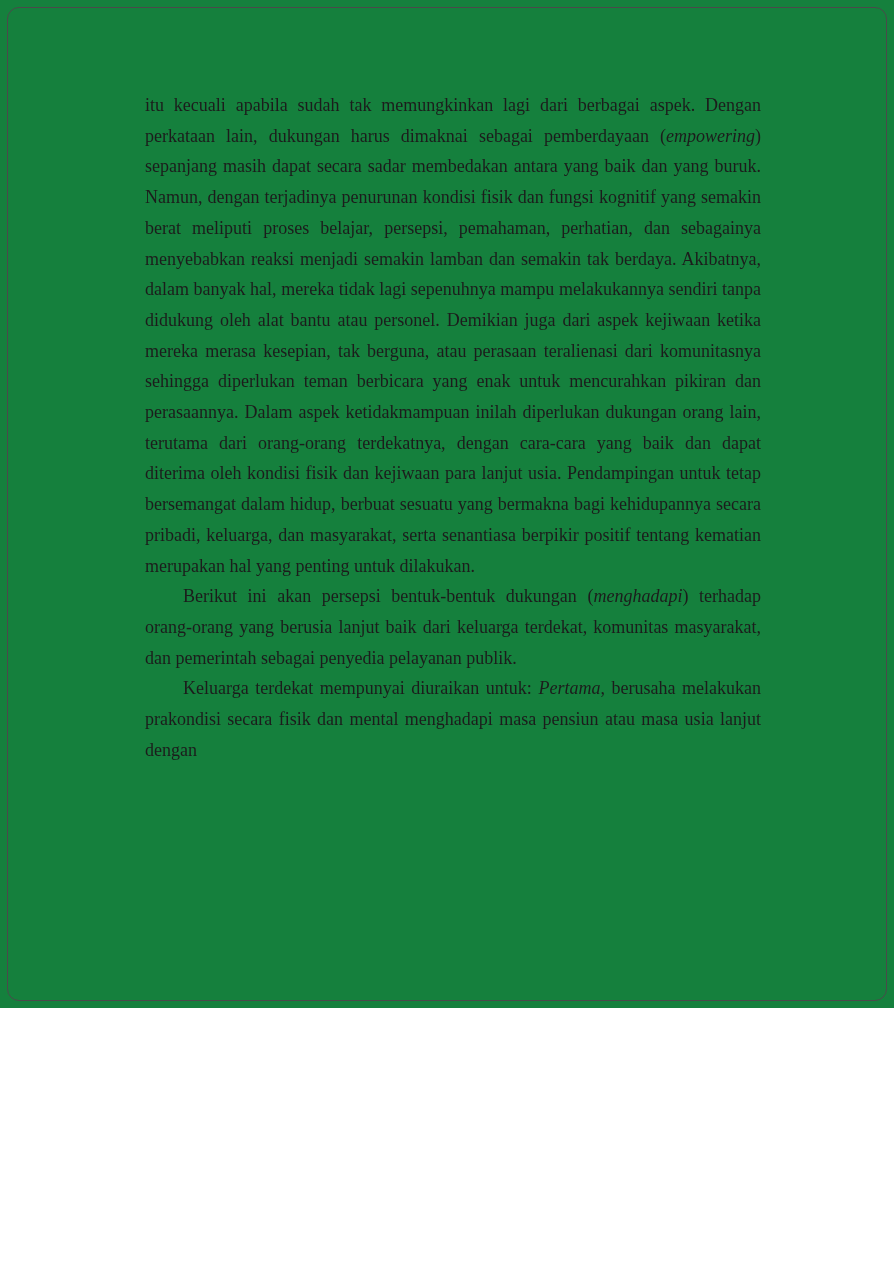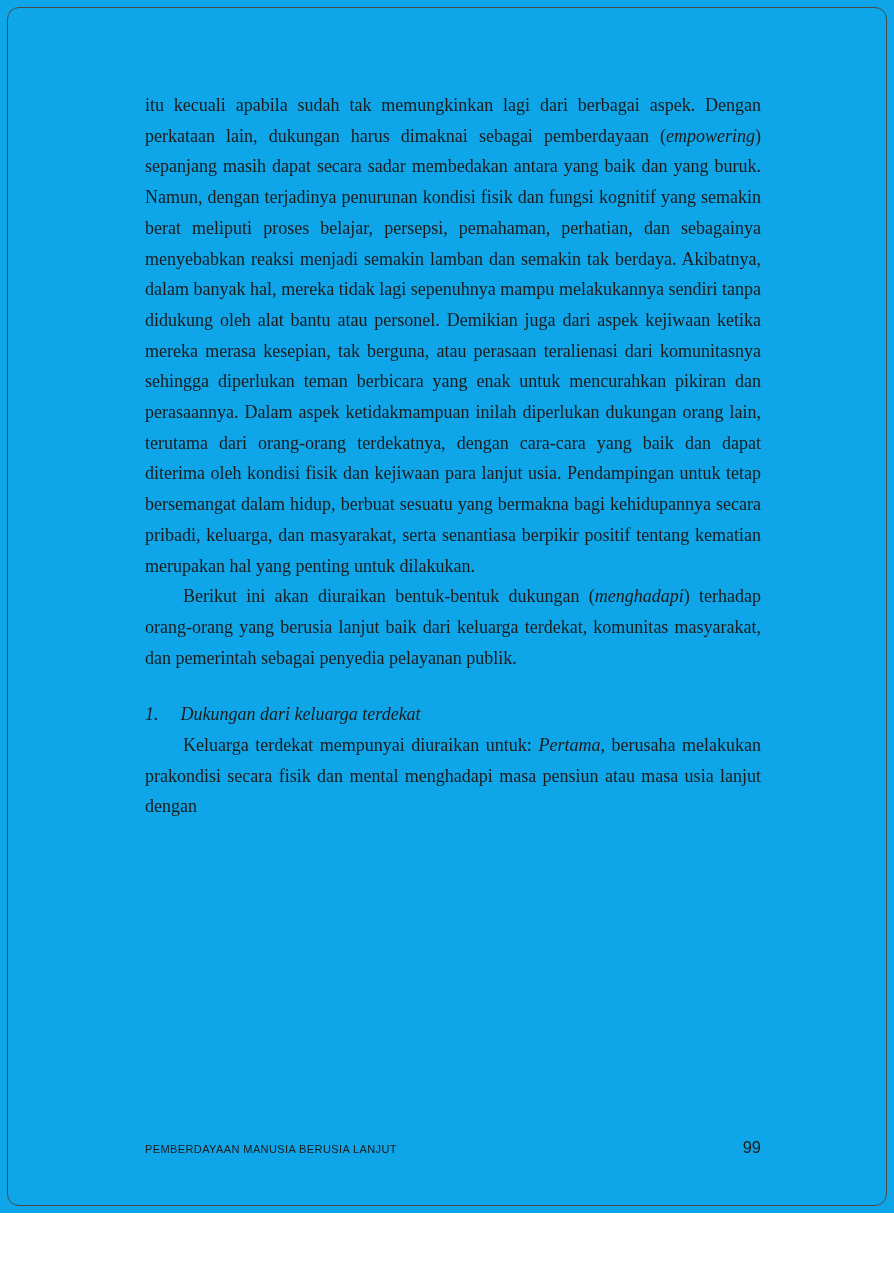--- a/index.html
+++ b/index.html
@@ -4,22 +4,22 @@
 <style>
   html, body {
     margin: 0;
     padding: 0;
     background: #ffffff;
     font-family: "Liberation Serif", serif;
   }
   .page {
     position: relative;
     width: 894px;
-    height: 1213px;
-    background: #0ea5e9;
+    height: 1008px;
+    background: #15803d;
     overflow: hidden;
   }
   .page-border {
     position: absolute;
     left: 7px;
     top: 7px;
     right: 7px;
     bottom: 7px;
     border: 1.5px solid #4a4a4a;
     border-radius: 12px;
@@ -81,22 +81,21 @@
   }
 </style>
 </head>
 <body>
 
 <div class="page">
   <div class="page-border"></div>
 
   <div class="text-block">
       <p class="body"><span>itu kecuali apabila sudah tak memungkinkan lagi dari berbagai aspek. Dengan perkataan lain, dukungan harus dimaknai sebagai pemberdayaan (</span><span class="italic">empowering</span><span>) sepanjang masih dapat secara sadar membedakan antara yang baik dan yang buruk. Namun, dengan terjadinya penurunan kondisi fisik dan fungsi kognitif yang semakin berat meliputi proses belajar, persepsi, pemahaman, perhatian, dan sebagainya menyebabkan reaksi menjadi semakin lamban dan semakin tak berdaya. Akibatnya, dalam banyak hal, mereka tidak lagi sepenuhnya mampu melakukannya sendiri tanpa didukung oleh alat bantu atau personel. Demikian juga dari aspek kejiwaan ketika mereka merasa kesepian, tak berguna, atau perasaan teralienasi dari komunitasnya sehingga diperlukan teman berbicara yang enak untuk mencurahkan pikiran dan perasaannya. Dalam aspek ketidakmampuan inilah diperlukan dukungan orang lain, terutama dari orang-orang terdekatnya, dengan cara-cara yang baik dan dapat diterima oleh kondisi fisik dan kejiwaan para lanjut usia. Pendampingan untuk tetap bersemangat dalam hidup, berbuat sesuatu yang bermakna bagi kehidupannya secara pribadi, keluarga, dan masyarakat, serta senantiasa berpikir positif tentang kematian merupakan hal yang penting untuk dilakukan.</span></p>
-      <p class="body indent"><span>Berikut ini akan diuraikan bentuk-bentuk dukungan (</span><span class="italic">menghadapi</span><span>) terhadap orang-orang yang berusia lanjut baik dari keluarga terdekat, komunitas masyarakat, dan pemerintah sebagai penyedia pelayanan publik.</span></p>
-      <div class="heading"><span class="num">1.</span><span class="italic">Dukungan dari keluarga terdekat</span></div>
+      <p class="body indent"><span>Berikut ini akan persepsi bentuk-bentuk dukungan (</span><span class="italic">menghadapi</span><span>) terhadap orang-orang yang berusia lanjut baik dari keluarga terdekat, komunitas masyarakat, dan pemerintah sebagai penyedia pelayanan publik.</span></p>
       <p class="body indent"><span>Keluarga terdekat mempunyai diuraikan untuk: </span><span class="italic">Pertama</span><span>, berusaha melakukan prakondisi secara fisik dan mental menghadapi masa pensiun atau masa usia lanjut dengan</span></p>
     </div>
 
   <div class="footer">
     <span class="footer-left">PEMBERDAYAAN MANUSIA BERUSIA LANJUT</span>
     <span class="footer-right">99</span>
   </div>
 </div>
 
 </body></html>

